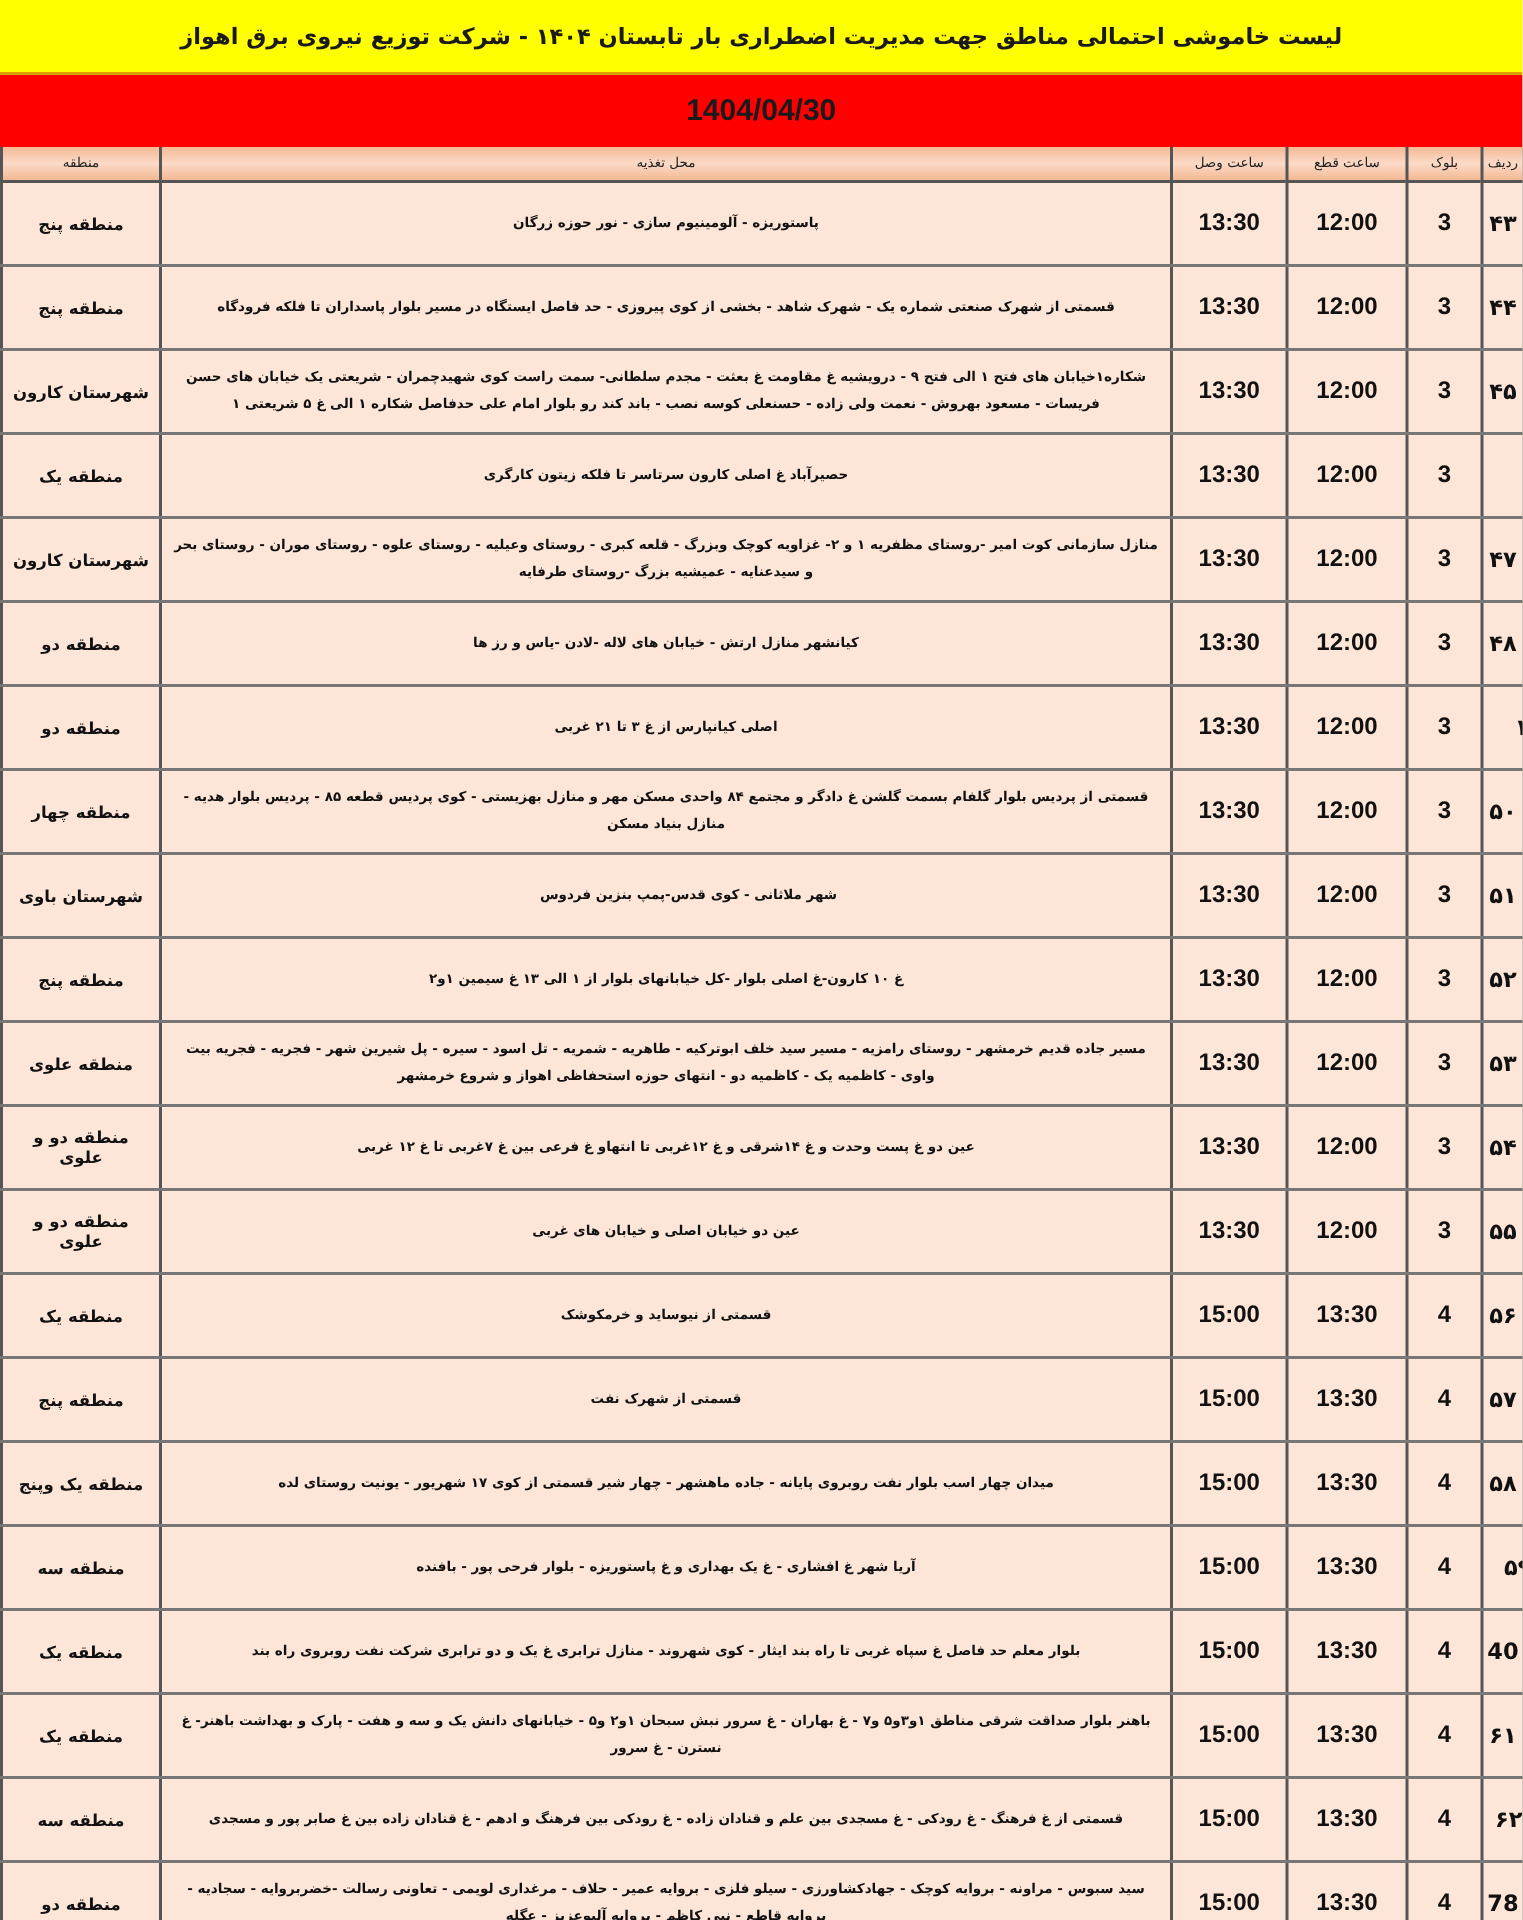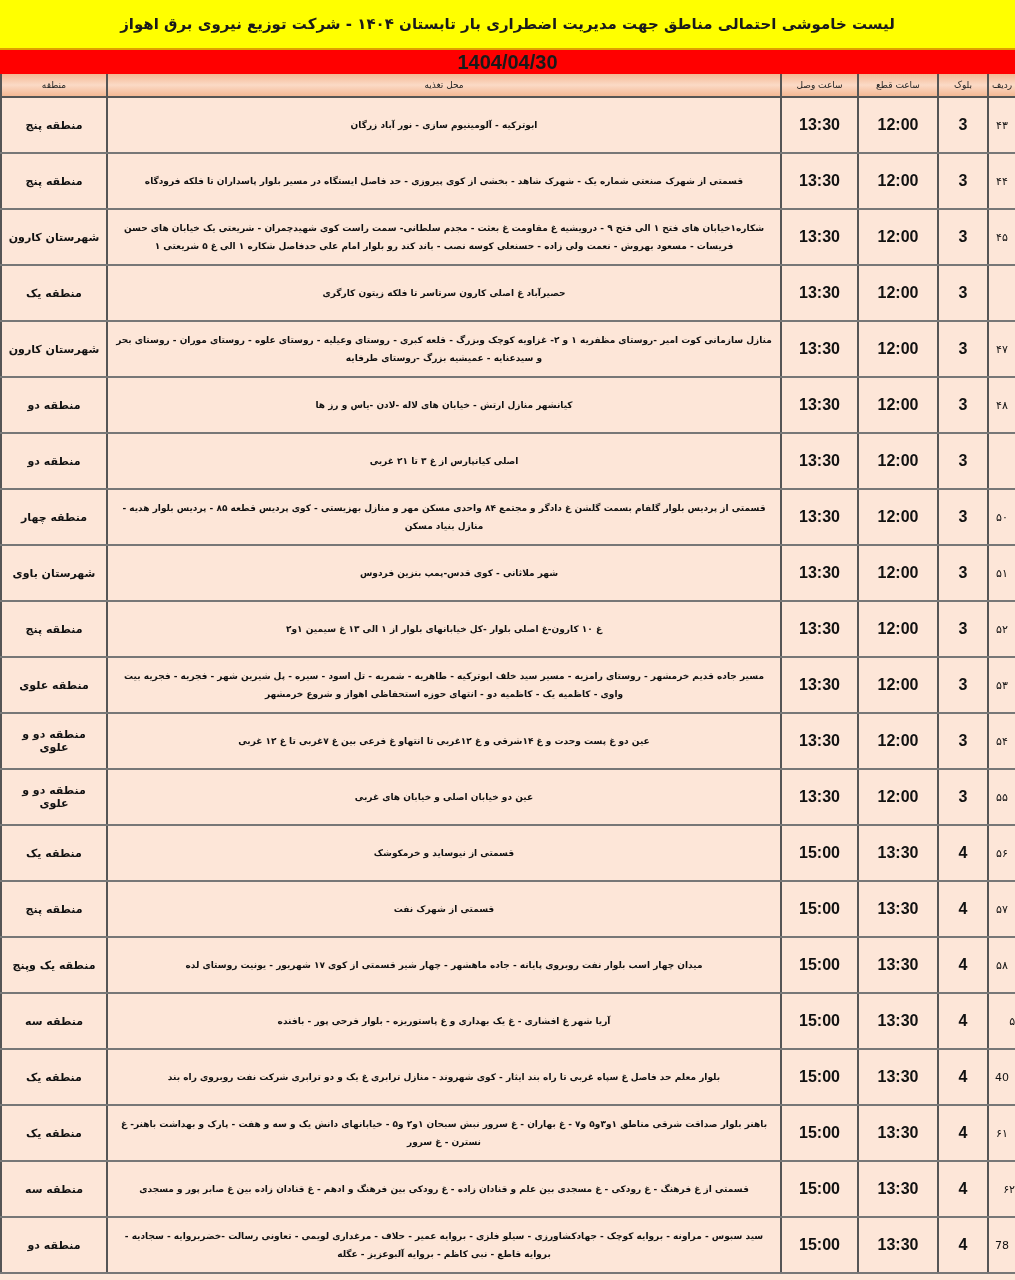--- a/index.html
+++ b/index.html
@@ -10,41 +10,41 @@
   }
   .title-bar {
     height: 50px; background: #ffff00;
     display: flex; align-items: center; justify-content: center;
     font-weight: bold; font-size: 15px; color: #1a1a1a;
     direction: rtl;
     border-bottom: 2px solid #e0a000;
     box-sizing: border-box;
   }
   .date-bar {
-    height: 24px; background: #ff0000;
+    height: 48px; background: #ff0000;
     display: flex; align-items: center; justify-content: center;
     font-family: "Liberation Sans", sans-serif;
     font-weight: bold; font-size: 20px; color: #1a1a1a;
   }
   table {
     width: 1015px; border-collapse: collapse; table-layout: fixed;
     direction: rtl;
   }
   th {
     height: 22px; font-size: 9px; font-weight: normal; color: #222;
     background: linear-gradient(to bottom, #f4b894 0%, #fbdac6 50%, #f4b894 100%);
     border-left: 2px solid #555; border-bottom: 2px solid #555;
     padding: 0;
   }
   td {
     height: 54px; background: #fde6d8; color: #111;
     border-bottom: 2px solid #777; border-left: 2px solid #555;
     text-align: center; vertical-align: middle; padding: 0 4px;
   }
-  td.num { font-size: 11px; font-weight: normal; padding: 0; }
+  td.num { font-size: 15px; font-weight: bold; padding: 0; }
   td.big { font-family: "Liberation Sans", sans-serif; font-weight: bold; font-size: 16px; }
   td.loc { font-size: 9px; font-weight: bold; line-height: 18px; }
   td.region { font-size: 11px; font-weight: bold; }
   th:last-child, td:last-child { border-left: 2px solid #555; }
   th:first-child, td:first-child { border-right: 2px solid #555; }
 </style>
 </head>
 <body>
 
 <div class="title-bar">لیست خاموشی احتمالی مناطق جهت مدیریت اضطراری بار تابستان ۱۴۰۴ - شرکت توزیع نیروی برق اهواز</div>
@@ -68,21 +68,21 @@
       <th>محل تغذیه</th>
       <th>منطقه</th>
     </tr>
   </thead>
   <tbody id="tbody">
       <tr>
         <td class="num" style="height: 54px;">۴۳</td>
         <td class="big" style="height: 54px;">3</td>
         <td class="big" style="height: 54px;">12:00</td>
         <td class="big" style="height: 54px;">13:30</td>
-        <td class="loc" style="height: 54px;">ابوترکیه - آلومینیوم سازی - نور آباد زرگان</td>
+        <td class="loc" style="height: 54px;">پاستوریزه - آلومینیوم سازی - نور حوزه زرگان</td>
         <td class="region" style="height: 54px;">منطقه پنج</td>
       </tr>
       <tr>
         <td class="num" style="height: 54px;">۴۴</td>
         <td class="big" style="height: 54px;">3</td>
         <td class="big" style="height: 54px;">12:00</td>
         <td class="big" style="height: 54px;">13:30</td>
         <td class="loc" style="height: 54px;">قسمتی از شهرک صنعتی شماره یک - شهرک شاهد - بخشی از کوی پیروزی - حد فاصل ایستگاه در مسیر بلوار پاسداران تا فلکه فرودگاه</td>
         <td class="region" style="height: 54px;">منطقه پنج</td>
       </tr>

